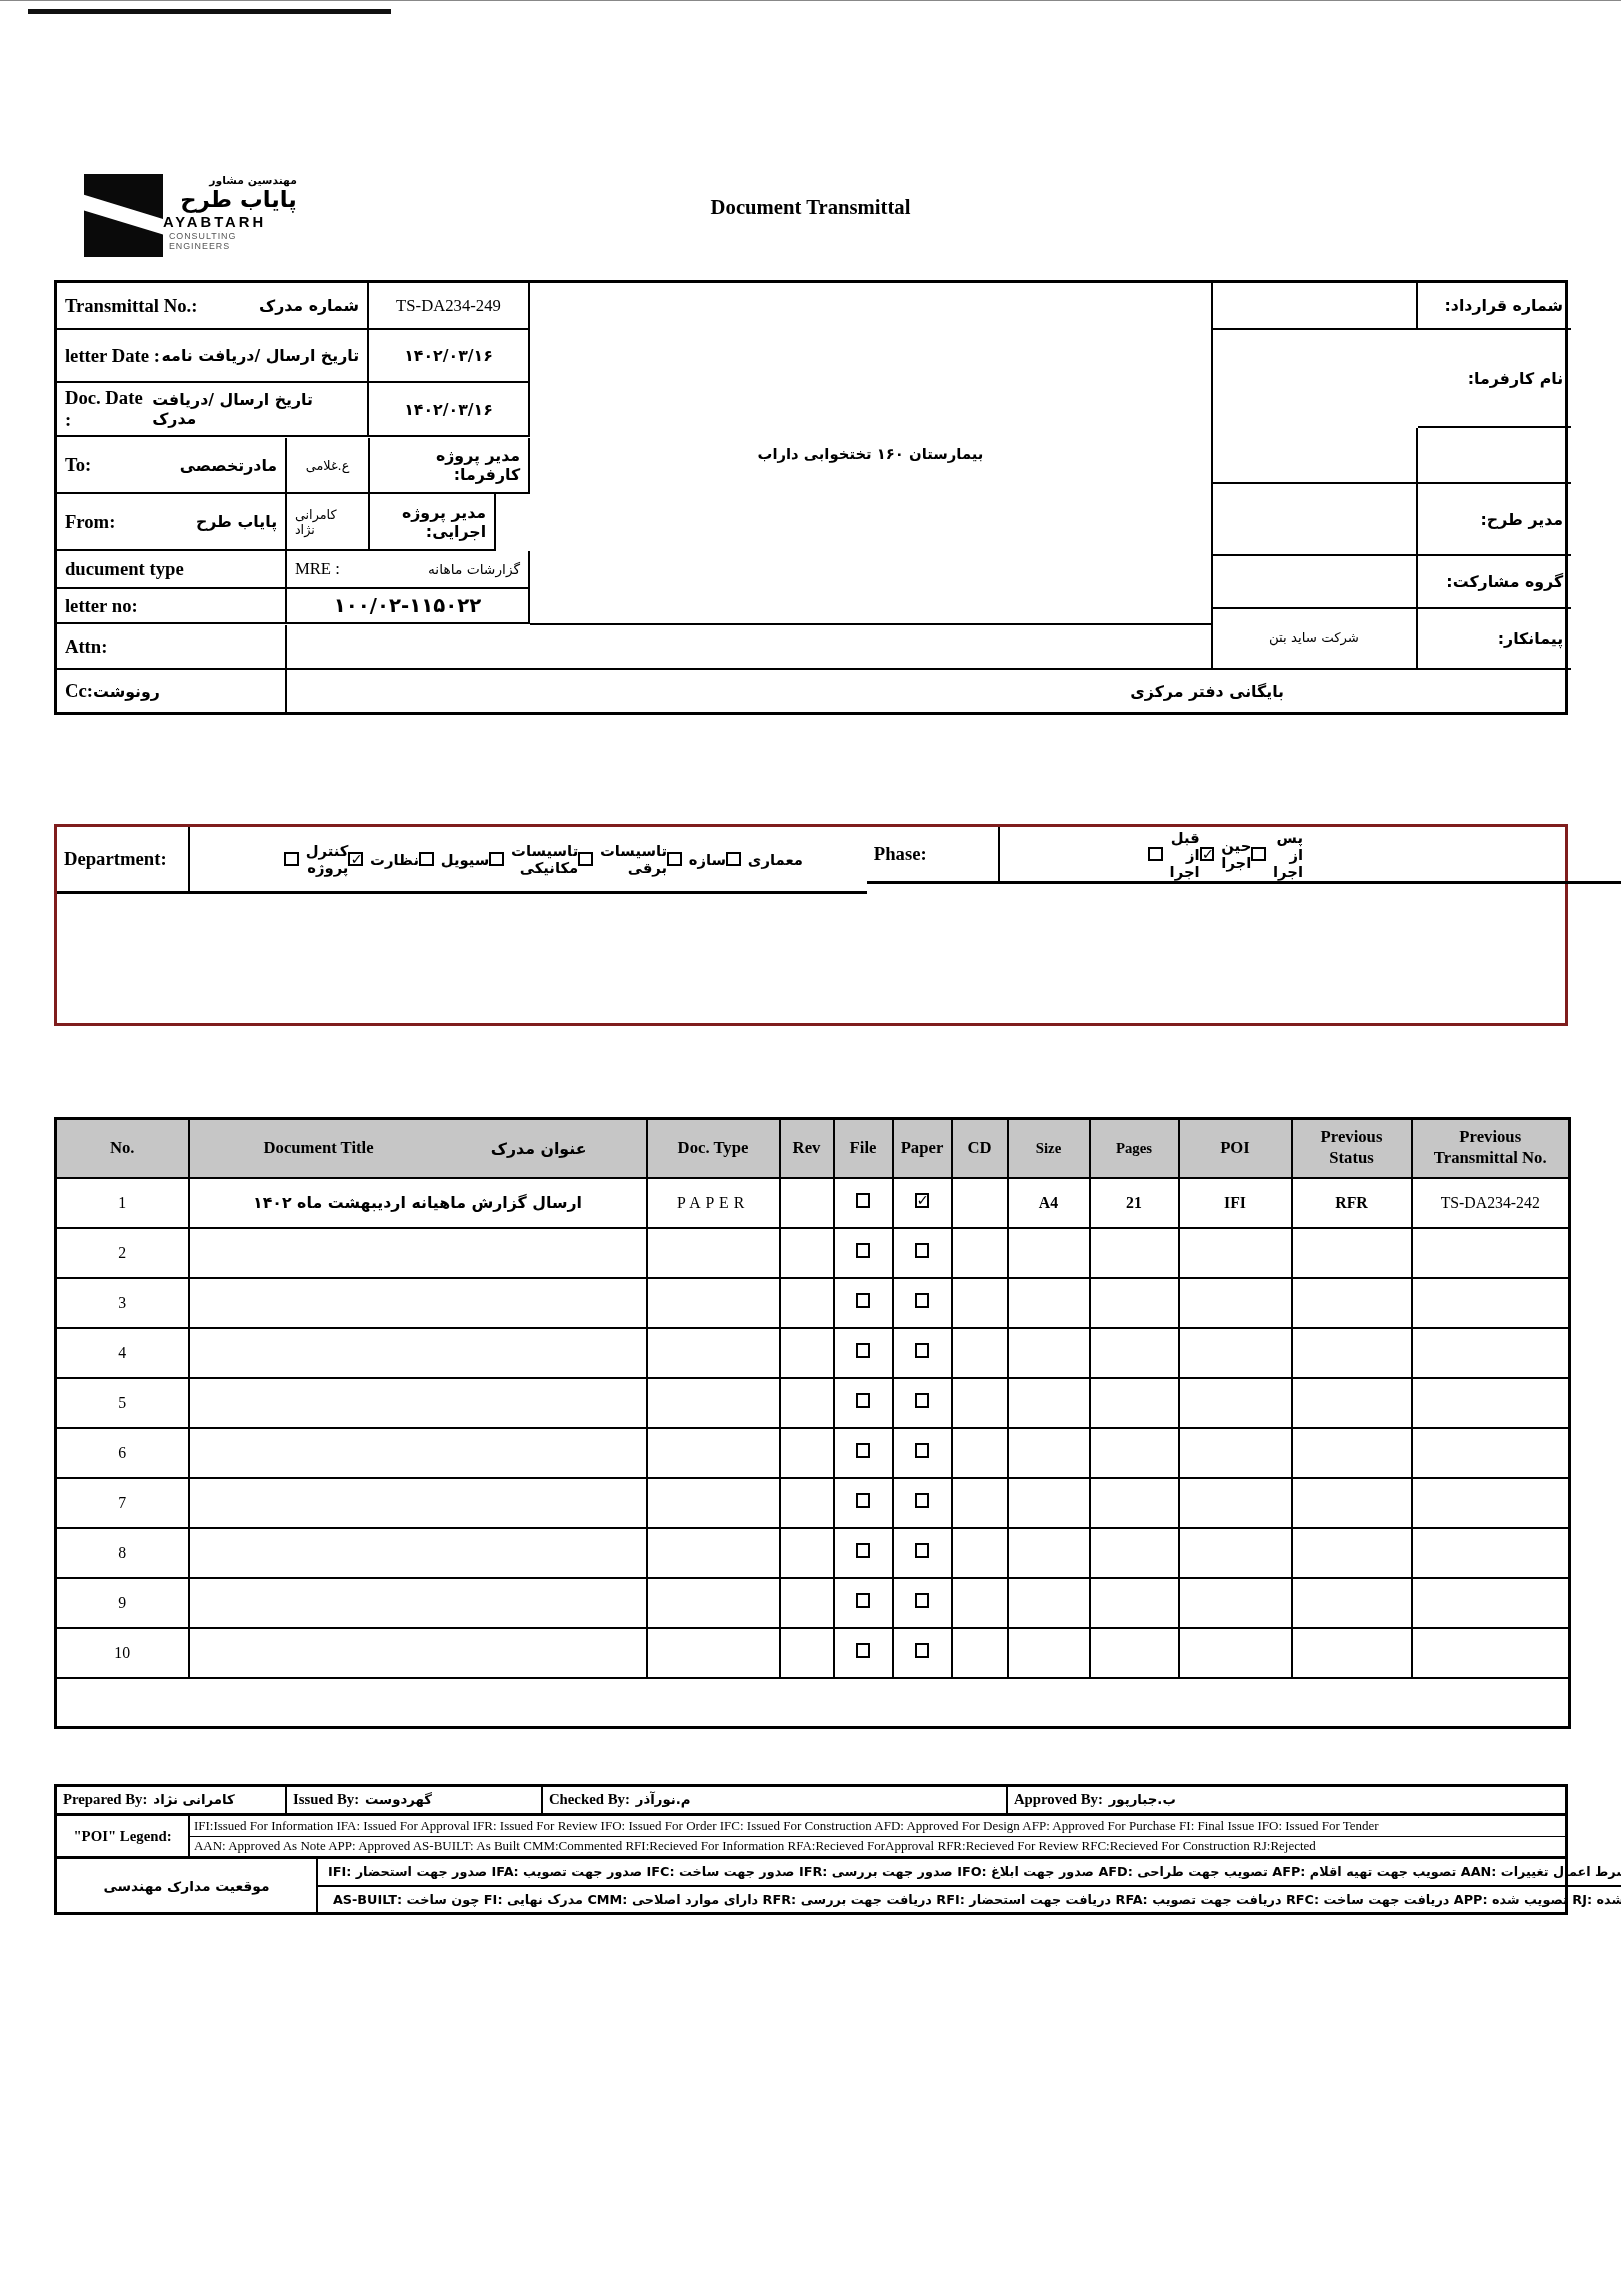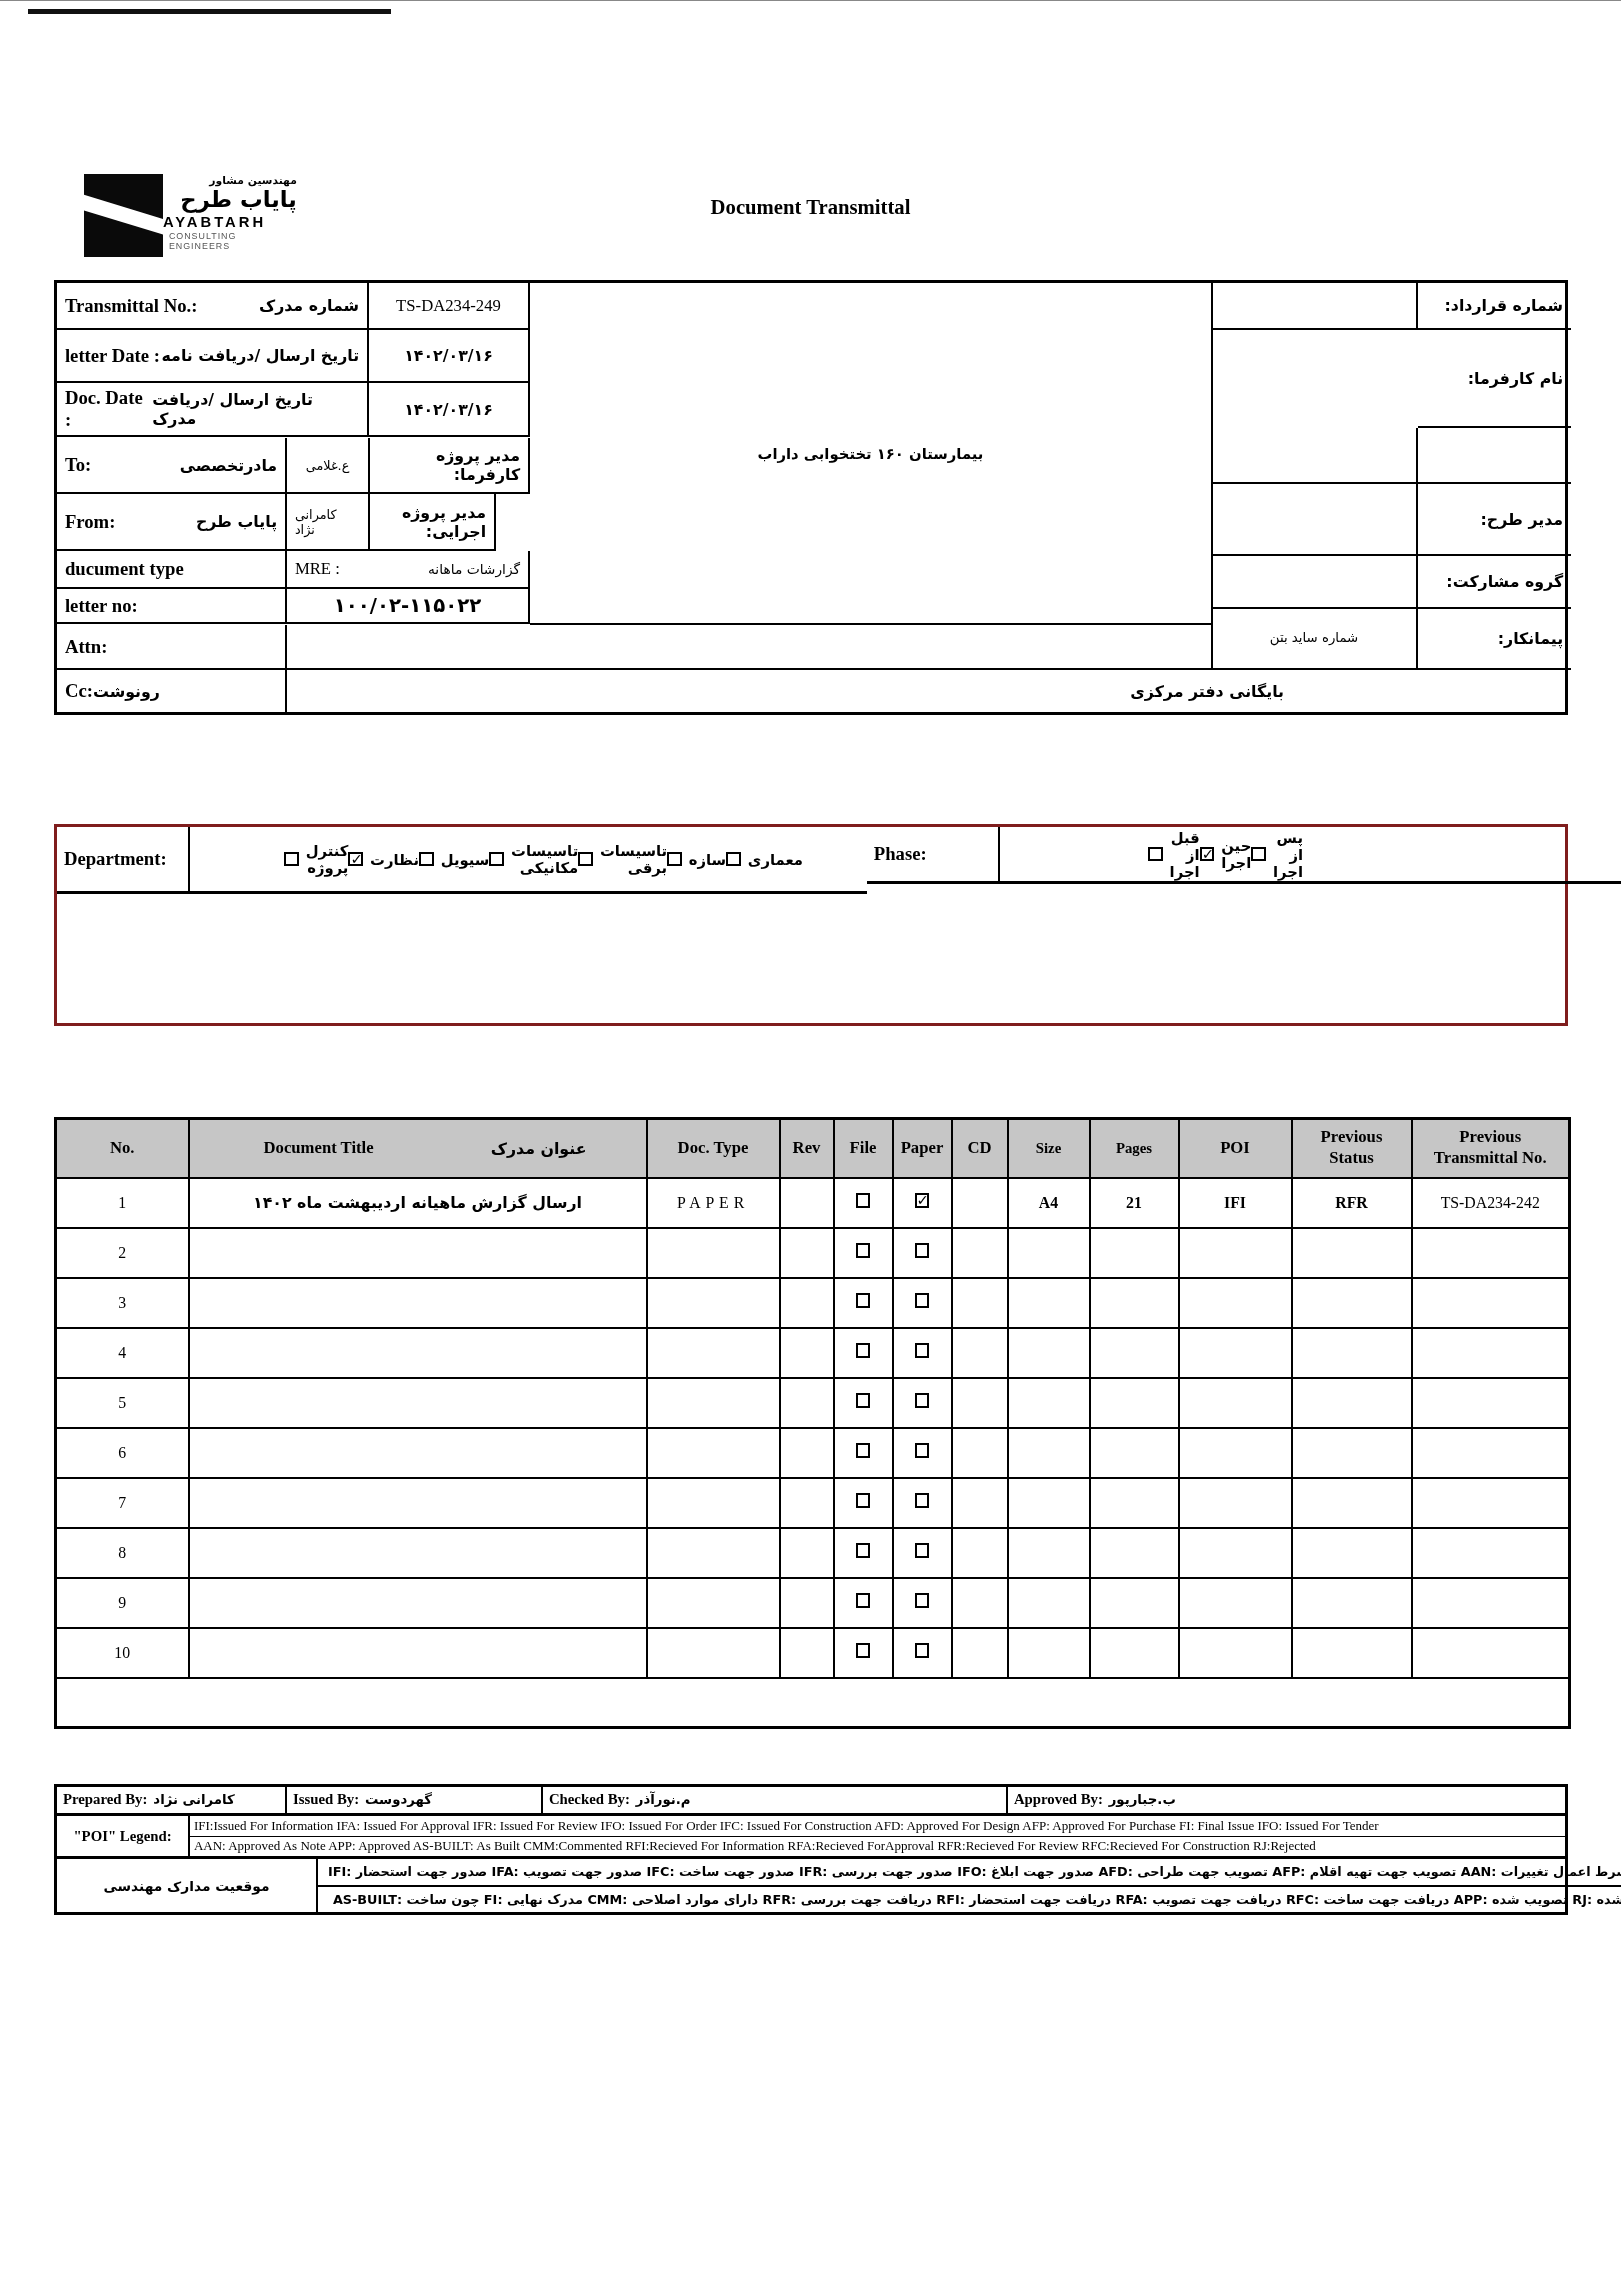--- a/index.html
+++ b/index.html
@@ -192,21 +192,21 @@
 
     <div class="hc rvalue" style="left:1155px;top:145px;width:206px;height:56px;"></div>
     <div class="hc rlabel nbr" style="left:1361px;top:145px;width:153px;height:56px;"></div>
 
     <div class="hc rvalue" style="left:1155px;top:201px;width:206px;height:72px;"></div>
     <div class="hc rlabel nbr" style="left:1361px;top:201px;width:153px;height:72px;">مدیر طرح:</div>
 
     <div class="hc rvalue" style="left:1155px;top:273px;width:206px;height:53px;"></div>
     <div class="hc rlabel nbr" style="left:1361px;top:273px;width:153px;height:53px;">گروه مشارکت:</div>
 
-    <div class="hc rvalue" style="left:1155px;top:326px;width:206px;height:61px;">شماره ساید بتن</div>
+    <div class="hc rvalue" style="left:1155px;top:326px;width:206px;height:61px;">شرکت ساید بتن</div>
     <div class="hc rlabel nbr" style="left:1361px;top:326px;width:153px;height:61px;">پیمانکار:</div>
   </div>
 
   <div class="class-grid">
     <div class="class-row row-dept">
       <div class="class-label">Department:</div>
       <div class="class-content dept-content">
           <span class="chk-item">
             <span>معماری</span>
             <span class="chk"></span>

